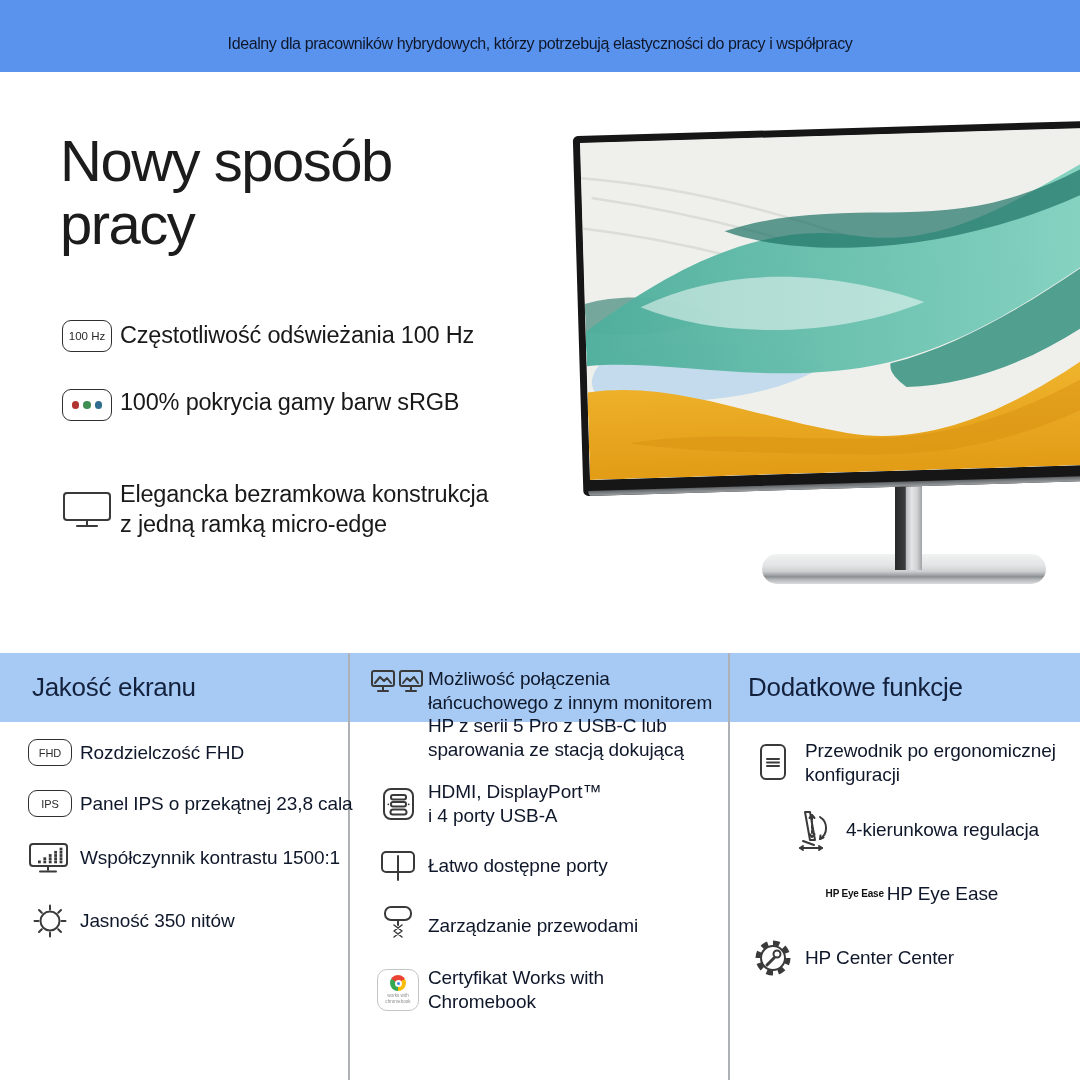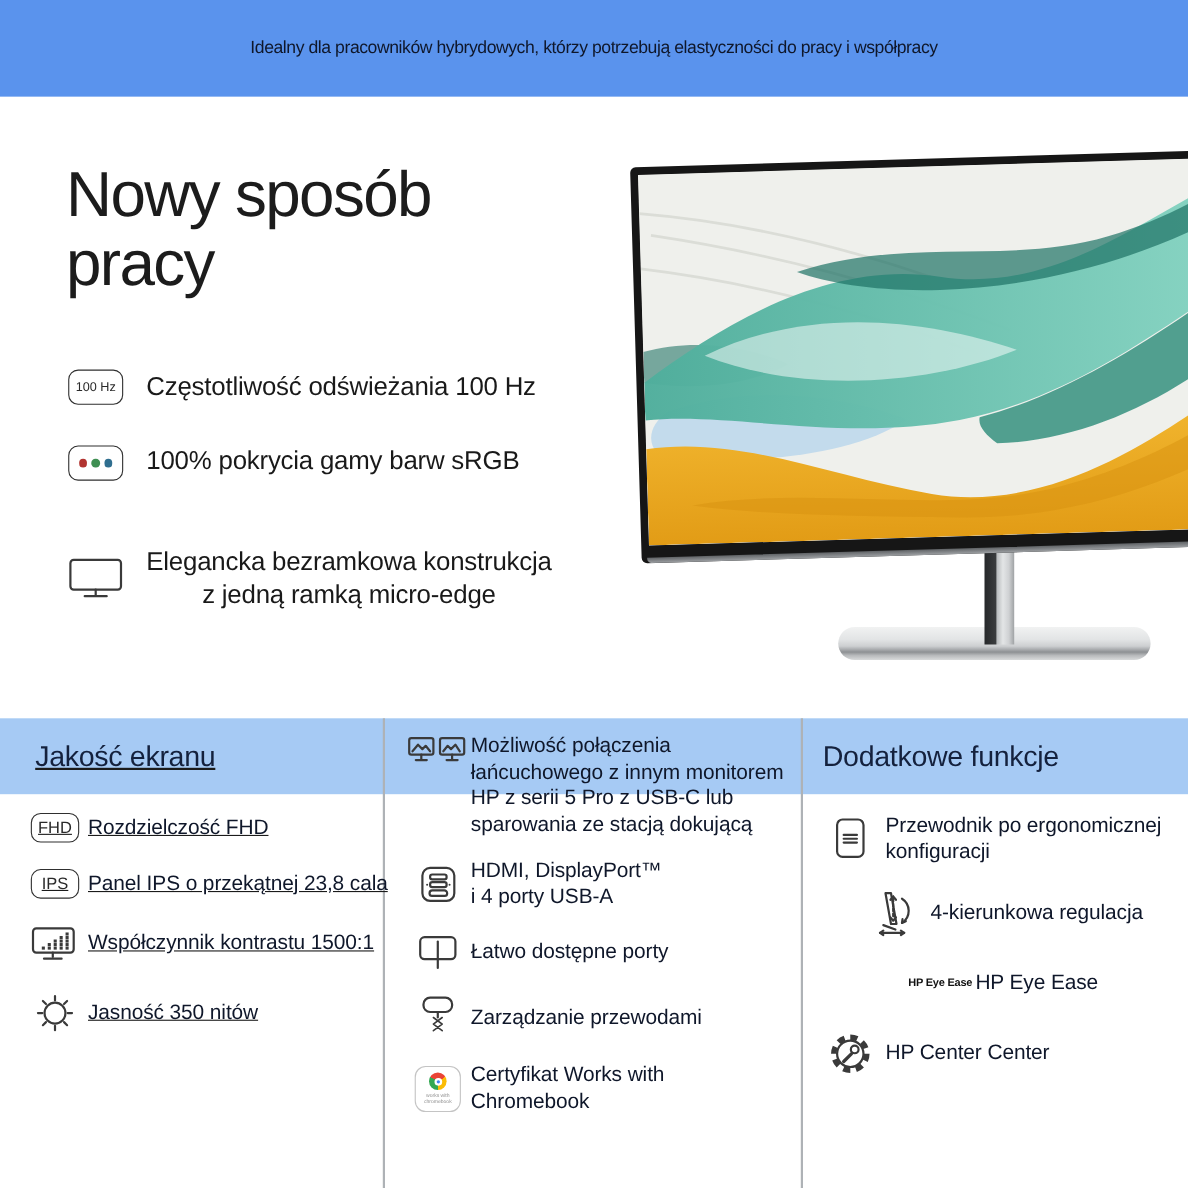--- a/index.html
+++ b/index.html
@@ -6,37 +6,37 @@
   html,body { background:#ffffff; }
   body { font-family:"Liberation Sans","DejaVu Sans",sans-serif; color:#1b1b1b; }
   .page { position:relative; width:1080px; height:1080px; background:#ffffff; overflow:hidden; }
 
   
   .banner { position:absolute; left:0; top:0; width:1080px; height:88px;
             background:#5a93ed; display:flex; align-items:center; justify-content:center; }
   .banner .btxt { font-size:16px; font-weight:500; color:#0f172a; letter-spacing:-0.4px; white-space:nowrap; }
 
   
-  .hero { position:absolute; left:0; top:88px; width:1080px; height:565px; background:#fff;padding-left:44px; }
+  .hero { position:absolute; left:0; top:72px; width:1080px; height:565px; background:#fff;padding-left:44px; }
   .title { position:absolute; left:60px; top:58px; font-weight:500; color:#1c1c1c;
            font-size:58px; line-height:1.08; letter-spacing:-1.5px; }
   .title .tl { display:block; }
 
-  .feat { position:absolute; left:62px; display:flex; gap:21px; list-style:none;text-align:center; }
+  .feat { position:absolute; left:62px; display:flex; gap:8px; list-style:none; }
   .feat .ftext { font-size:23.5px; line-height:1.26; color:#191919; letter-spacing:-0.2px; }
   .feat .ln { display:block; }
   .feat.center { align-items:center; }
   .feat.top { align-items:flex-start; }
   .f1 { top:248px; } .f2 { top:316px; } .f3 { top:408px; }
 
   .badge { display:inline-flex; align-items:center; justify-content:center;
            border:1.8px solid #2f2f2f; border-radius:9px; color:#2a2a2a;
            font-weight:500; background:#fff; }
   .badge.hz  { width:50px; height:32px; font-size:11.5px; }
-  .badge.sm  { width:44px; height:27px; font-size:15px; }
+  .badge.sm  { width:44px; height:27px; font-size:11px; }
 
   .dotsbox { width:50px; height:32px; border:1.8px solid #2f2f2f; border-radius:9px;
              display:inline-flex; align-items:center; justify-content:center; gap:4px; margin-top:1px; }
   .dot { width:7.5px; height:7.5px; border-radius:50%; display:inline-block; }
   .dot.r { background:#b23430; } .dot.g { background:#3f8f52; } .dot.b { background:#2f6e8f; }
 
   .iconwrap { display:flex; align-items:center; justify-content:center; }
   svg.ic { stroke:#3a3a3a; fill:none; stroke-width:2; stroke-linecap:round; stroke-linejoin:round; }
 
   
@@ -55,21 +55,21 @@
               border-radius:15px;
               background:linear-gradient(180deg,#f1f2f2 0%,#e2e4e5 38%,#cdcfd1 58%,#8d9093 76%,#b7b9bb 86%,#d8dadb 100%); }
 
   
   .specs { position:absolute; left:0; top:653px; width:1080px; height:427px; background:#fff; }
   .band { position:absolute; left:0; top:0; width:1080px; height:69px; background:#a6caf4; }
   .divider { position:absolute; top:0; width:2px; height:427px; background:#aeb2b6; }
   .dv1 { left:348px; } .dv2 { left:728px; }
 
   .col { position:absolute; top:0; height:427px; }
-  .c1 { left:0; width:404px;text-decoration:underline; }  .c2 { left:348px; width:380px; } .c3 { left:728px; width:352px; }
+  .c1 { left:0; width:404px; }  .c2 { left:348px; width:380px; } .c3 { left:728px; width:352px; }
   .col h2 { font-size:26px; font-weight:500; color:#14213d; line-height:69px; letter-spacing:-0.3px; }
   .c1 h2 { padding-left:32px; } .c2 h2 { padding-left:42px; } .c3 h2 { padding-left:20px; }
 
   .items { list-style:none; }
   .c1 .items { margin:17px 0 0 28px; }
   .c2 .items { margin:14px 0 0 22px; }
   .c3 .items { margin:17px 0 0 17px; }
   .item { display:flex; align-items:center; }
   .item.top { align-items:flex-start; }
   .c1 .item { margin-bottom:24px; }

